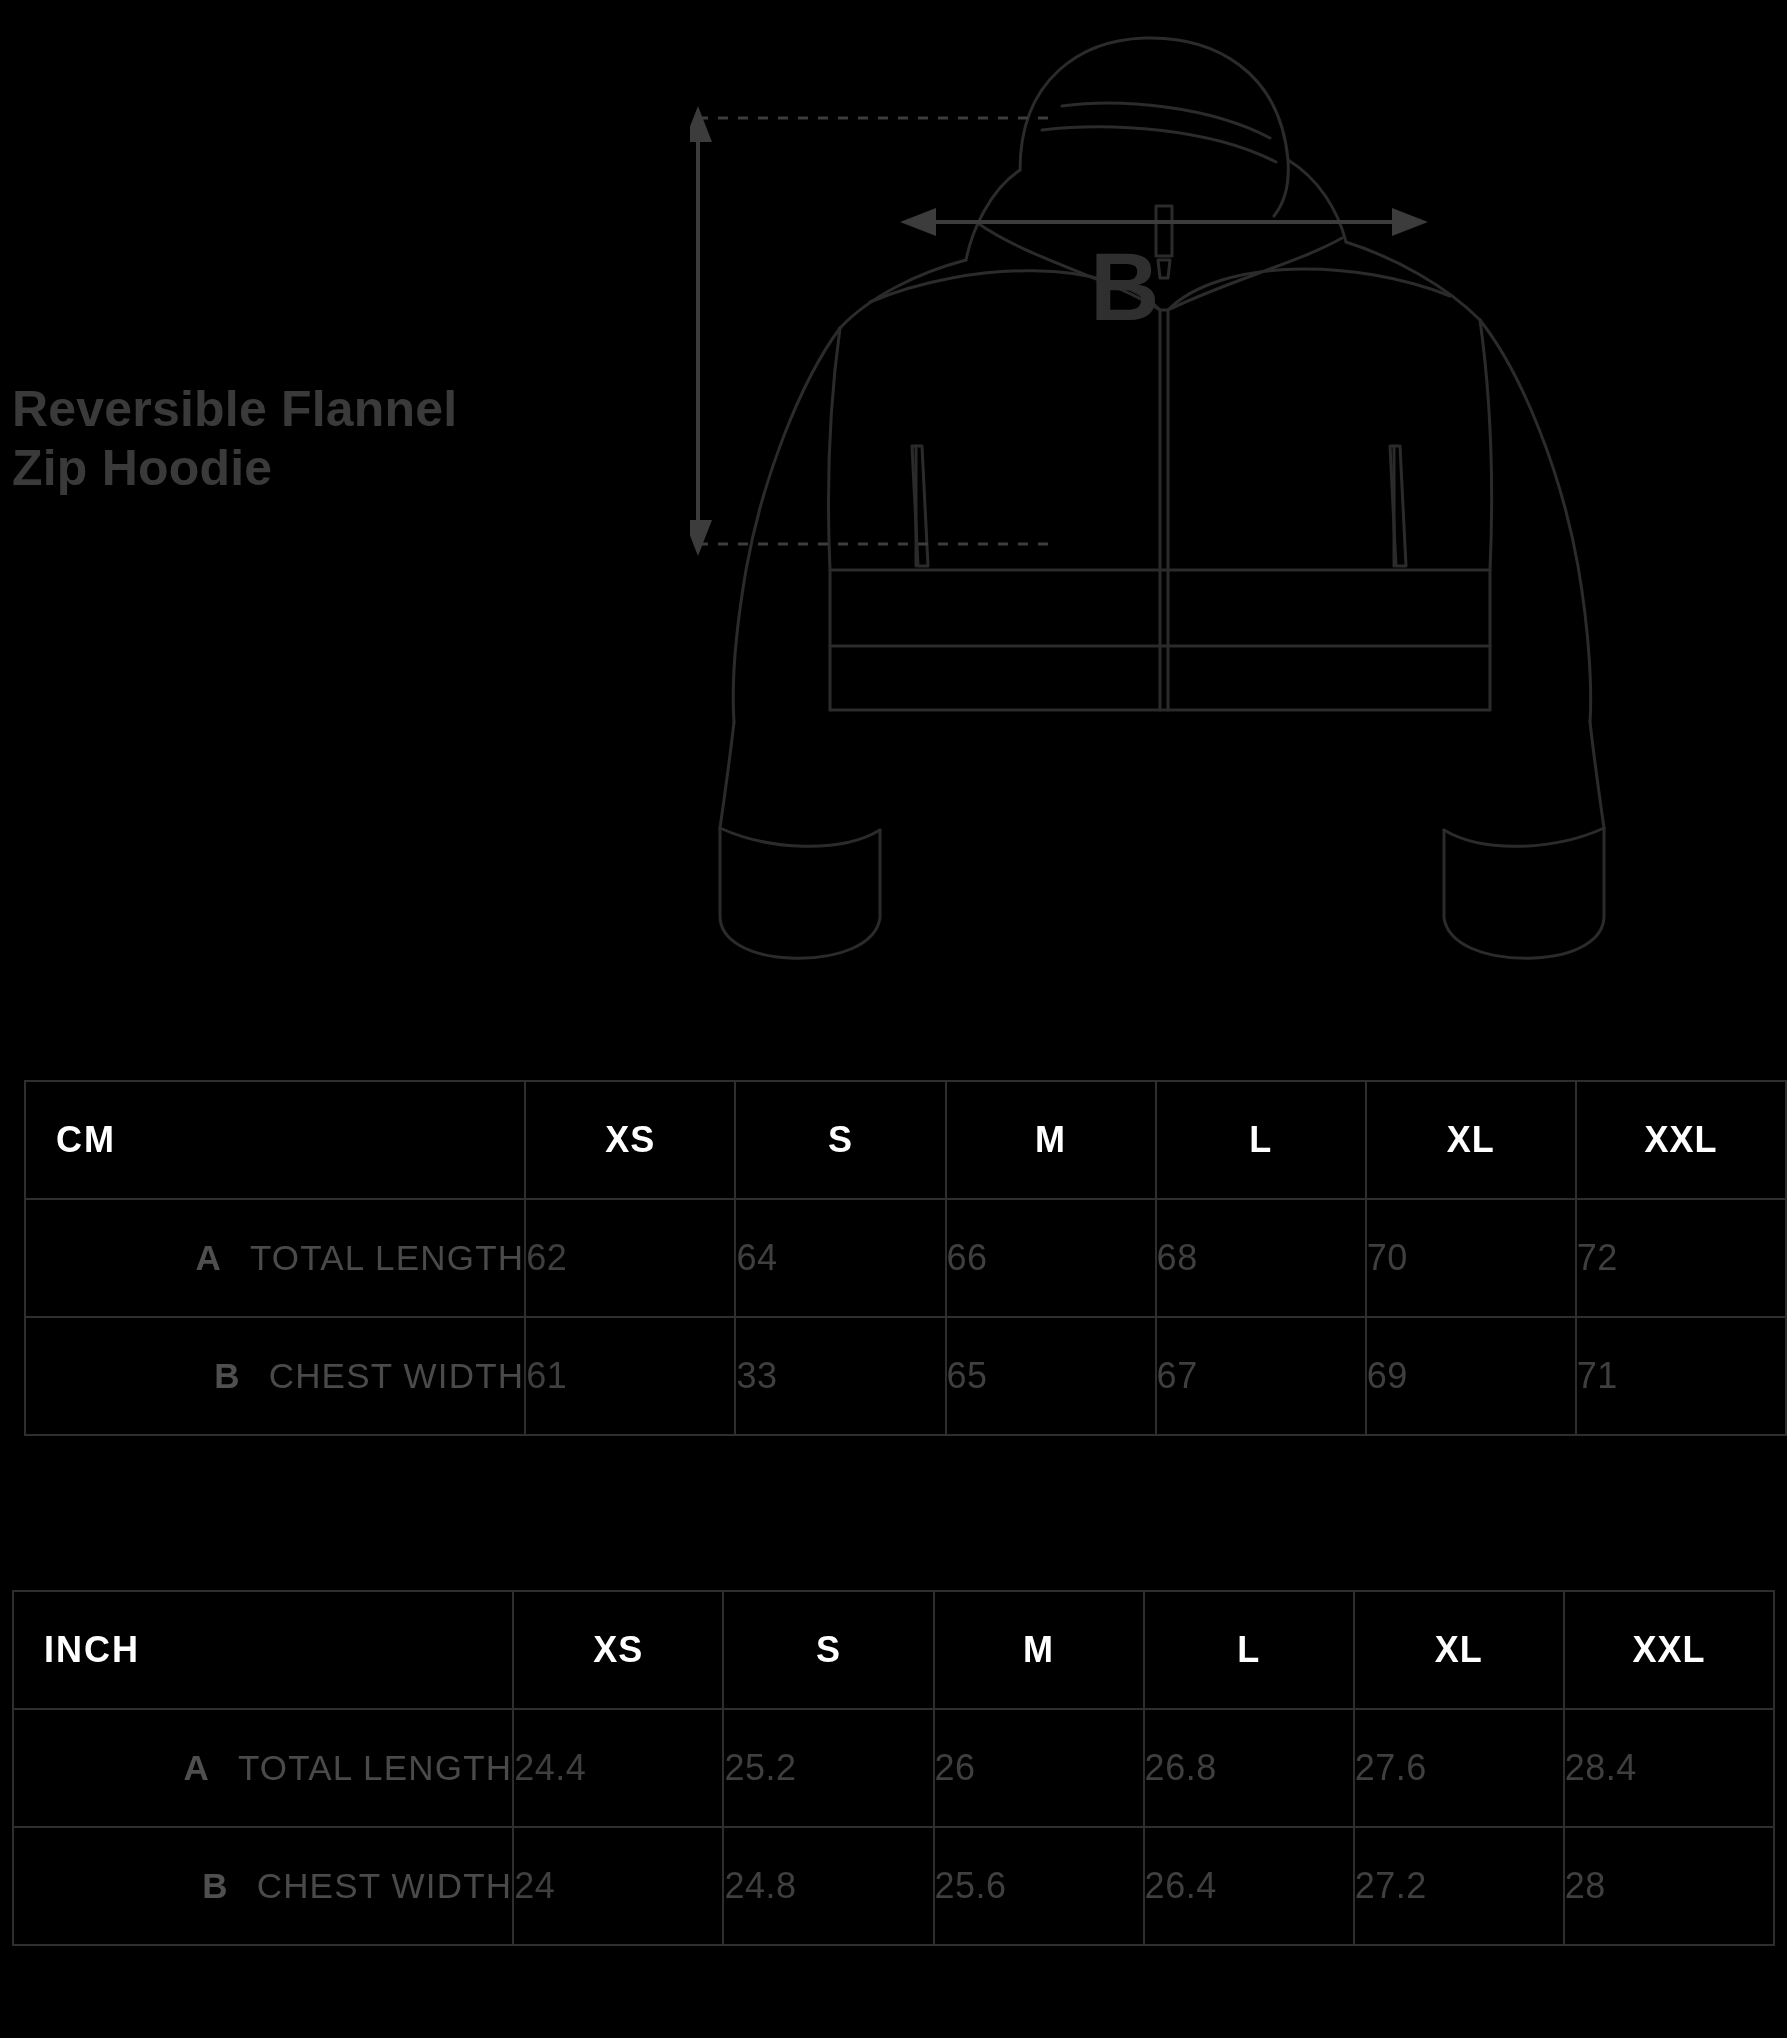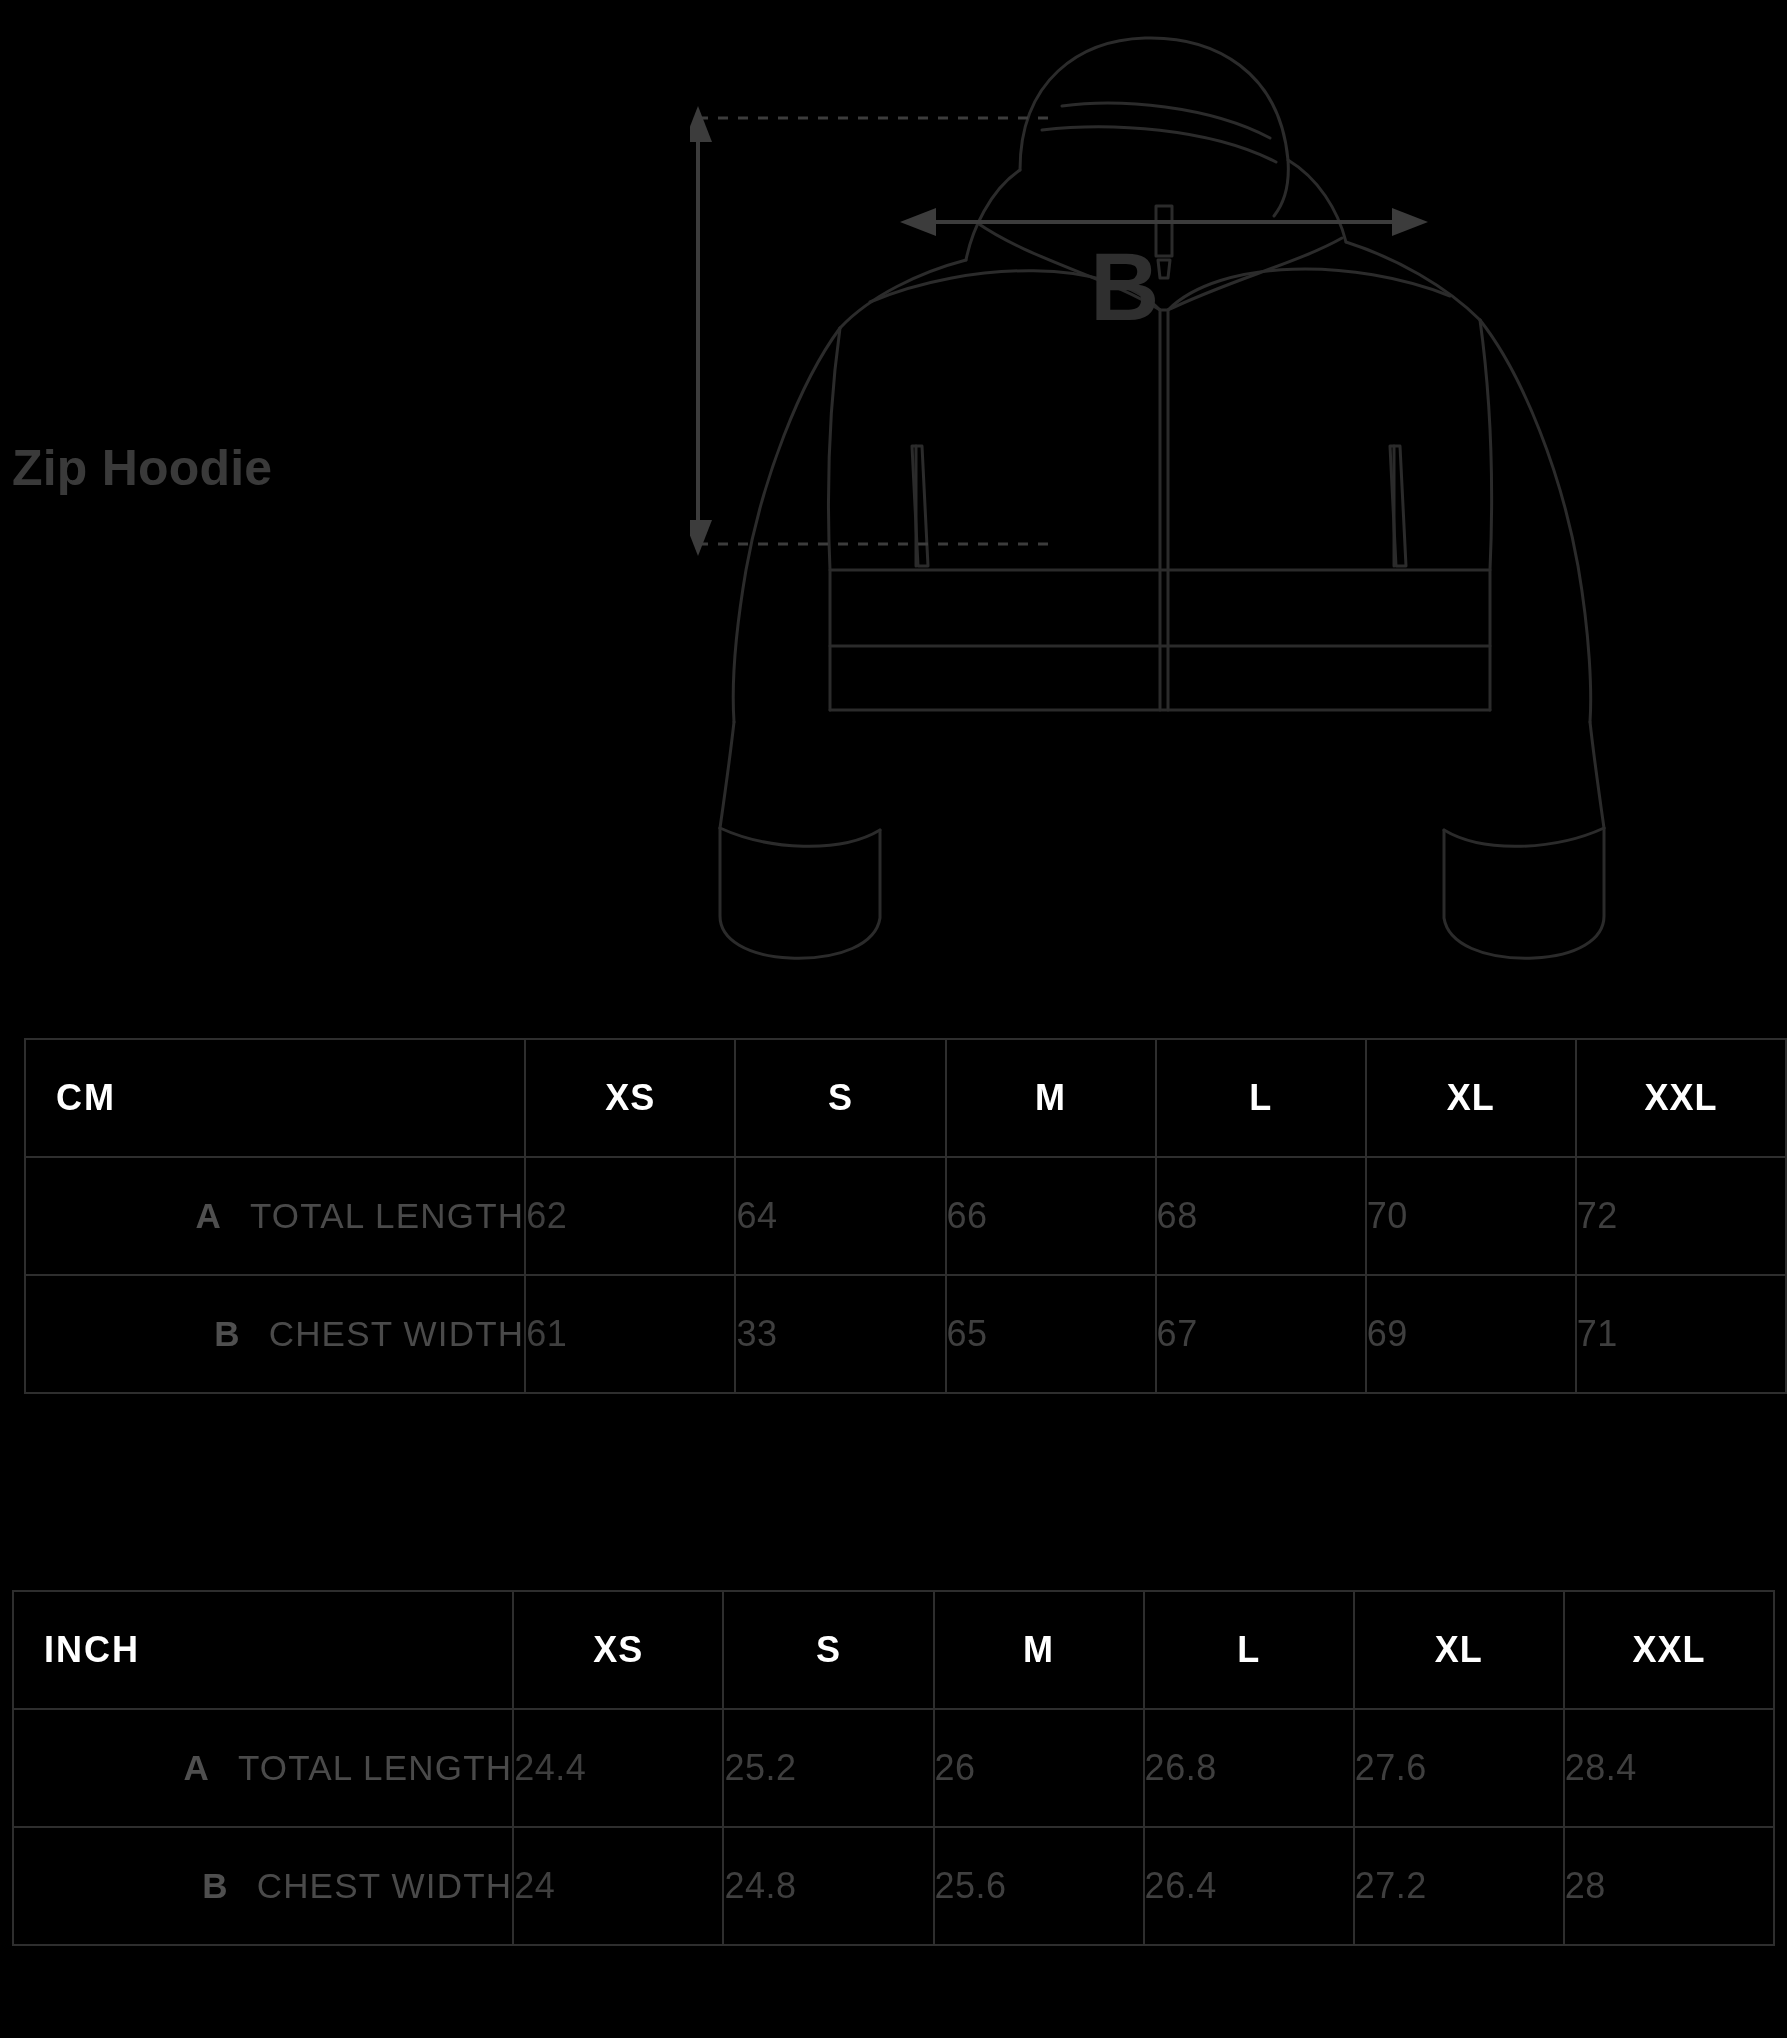--- a/index.html
+++ b/index.html
@@ -57,21 +57,21 @@
     height: 1010px;
   }
   .garment svg { display: block; }
 
   
   .table-wrap {
     position: absolute;
     left: 12px;
     width: 1763px;
   }
-  #cm-table-wrap { top: 1038px; padding-left: 12px; }
+  #cm-table-wrap { top: 1080px; padding-left: 12px; }
   #inch-table-wrap { top: 1590px; }
 
   table.size-table {
     border-collapse: collapse;
     width: 1763px;
     table-layout: fixed;
   }
   table.size-table td, table.size-table th {
     border: 2px solid #2e2e2e;
     padding: 0;
@@ -123,21 +123,21 @@
     letter-spacing: 0.5px;
   }
 </style>
 </head>
 <body>
 
 <div class="header">
 
   <div class="title-block">
     <div class="subtitle">
-      <br>
+      <span>Reversible Flannel</span><br>
       <span>Zip Hoodie</span>
     </div>
   </div>
 
   <div class="garment">
     <svg width="1090" height="1010" viewBox="0 0 1090 1010" fill="none">
       <g stroke="#2b2b2b" stroke-width="3" fill="none" stroke-linejoin="round" stroke-linecap="round">
 
         <path d="M330 160 C330 70 390 30 455 28 C525 26 590 62 598 150 C600 178 592 196 584 206"></path>
         <path d="M330 160 C300 180 282 220 276 250"></path>

